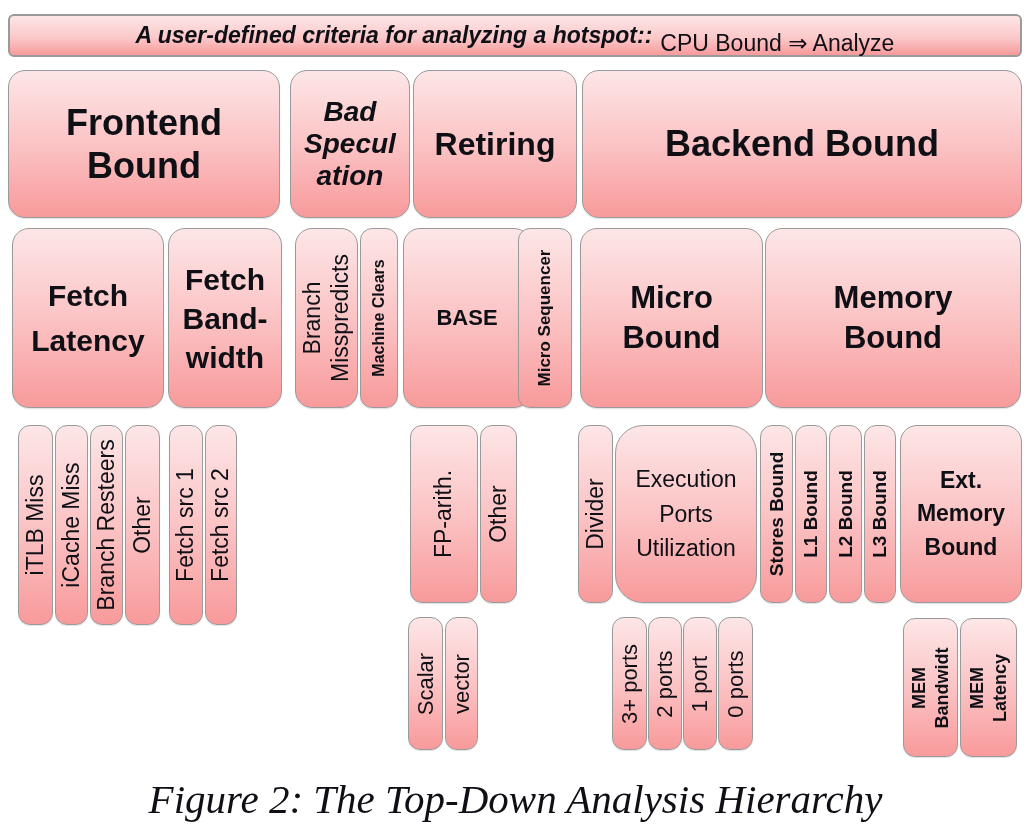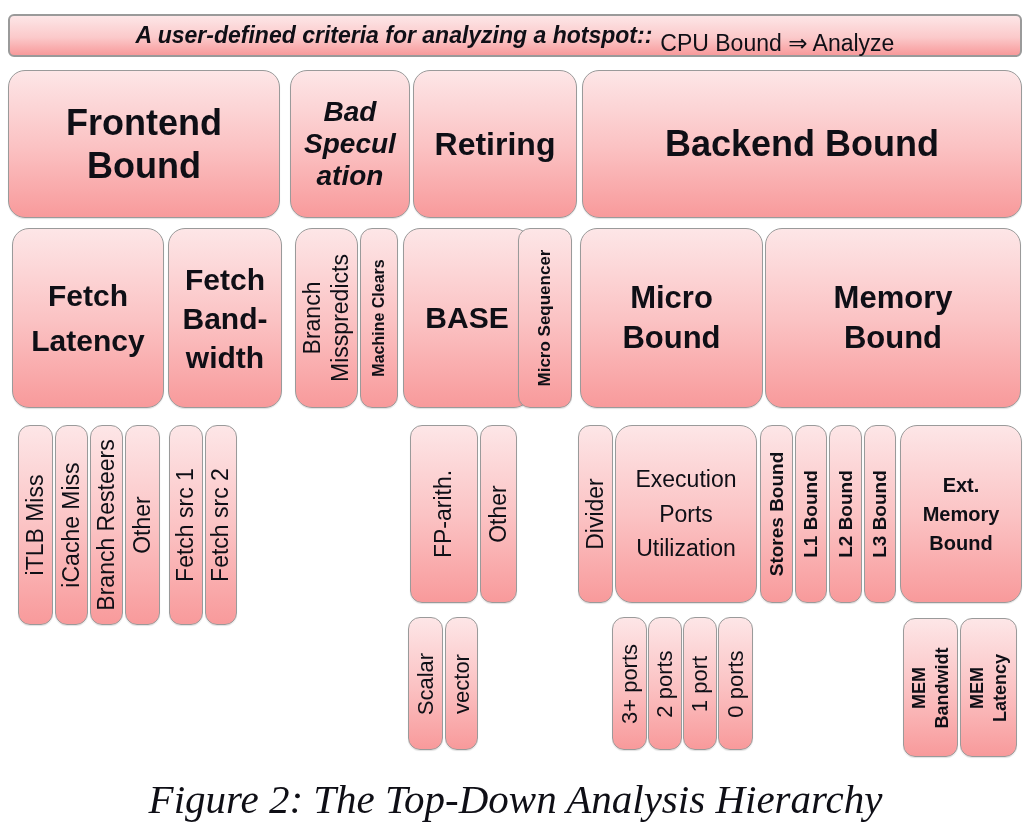--- a/index.html
+++ b/index.html
@@ -76,21 +76,21 @@
 Band-
 width</span>
     </div>
   <div class="box v" style="left:295px;top:228px;width:63px;height:180px;font-size:23px;">
     <span class="label">Branch
 Misspredicts</span>
     </div>
   <div class="box v b col" style="left:360px;top:228px;width:38px;height:180px;font-size:16px;">
     <span class="label">Machine Clears</span>
     </div>
-  <div class="box b" style="left:403px;top:228px;width:128px;height:180px;font-size:30px;">
+  <div class="box b" style="left:403px;top:228px;width:128px;height:180px;font-size:22px;">
     <span class="label">BASE</span>
     </div>
   <div class="box v b col" style="left:518px;top:228px;width:54px;height:180px;font-size:17px;">
     <span class="label">Micro Sequencer</span>
     </div>
   <div class="box b" style="left:580px;top:228px;width:183px;height:180px;font-size:31px;line-height:1.3;">
     <span class="label">Micro
 Bound</span>
     </div>
   <div class="box b" style="left:765px;top:228px;width:256px;height:180px;font-size:31px;line-height:1.3;">
@@ -120,39 +120,39 @@
   <div class="box v col" style="left:410px;top:425px;width:68px;height:178px;font-size:23px;">
     <span class="label">FP-arith.</span>
     </div>
   <div class="box v col" style="left:480px;top:425px;width:37px;height:178px;font-size:23px;">
     <span class="label">Other</span>
     </div>
 
   <div class="box v col" style="left:578px;top:425px;width:35px;height:178px;font-size:23px;">
     <span class="label">Divider</span>
     </div>
-  <div class="box" style="left:615px;top:425px;width:142px;height:178px;font-size:23px;line-height:1.5;">
+  <div class="box" style="left:615px;top:425px;width:142px;height:178px;font-size:23px;line-height:1.5;border-radius:28px;">
     <span class="label">Execution
 Ports
 Utilization</span>
     </div>
 
   <div class="box v b col" style="left:760px;top:425px;width:33px;height:178px;font-size:19px;">
     <span class="label">Stores Bound</span>
     </div>
   <div class="box v b col" style="left:795px;top:425px;width:32px;height:178px;font-size:19px;">
     <span class="label">L1 Bound</span>
     </div>
   <div class="box v b col" style="left:829px;top:425px;width:33px;height:178px;font-size:19px;">
     <span class="label">L2 Bound</span>
     </div>
   <div class="box v b col" style="left:864px;top:425px;width:32px;height:178px;font-size:19px;">
     <span class="label">L3 Bound</span>
     </div>
-  <div class="box b" style="left:900px;top:425px;width:122px;height:178px;font-size:20px;line-height:1.45;">
+  <div class="box b" style="left:900px;top:425px;width:122px;height:178px;font-size:23px;line-height:1.45;">
     <span class="label">Ext.
 Memory
 Bound</span>
     </div>
 
   <div class="box v col" style="left:408px;top:617px;width:35px;height:133px;font-size:22px;">
     <span class="label">Scalar</span>
     </div>
   <div class="box v col" style="left:445px;top:617px;width:33px;height:133px;font-size:22px;">
     <span class="label">vector</span>

